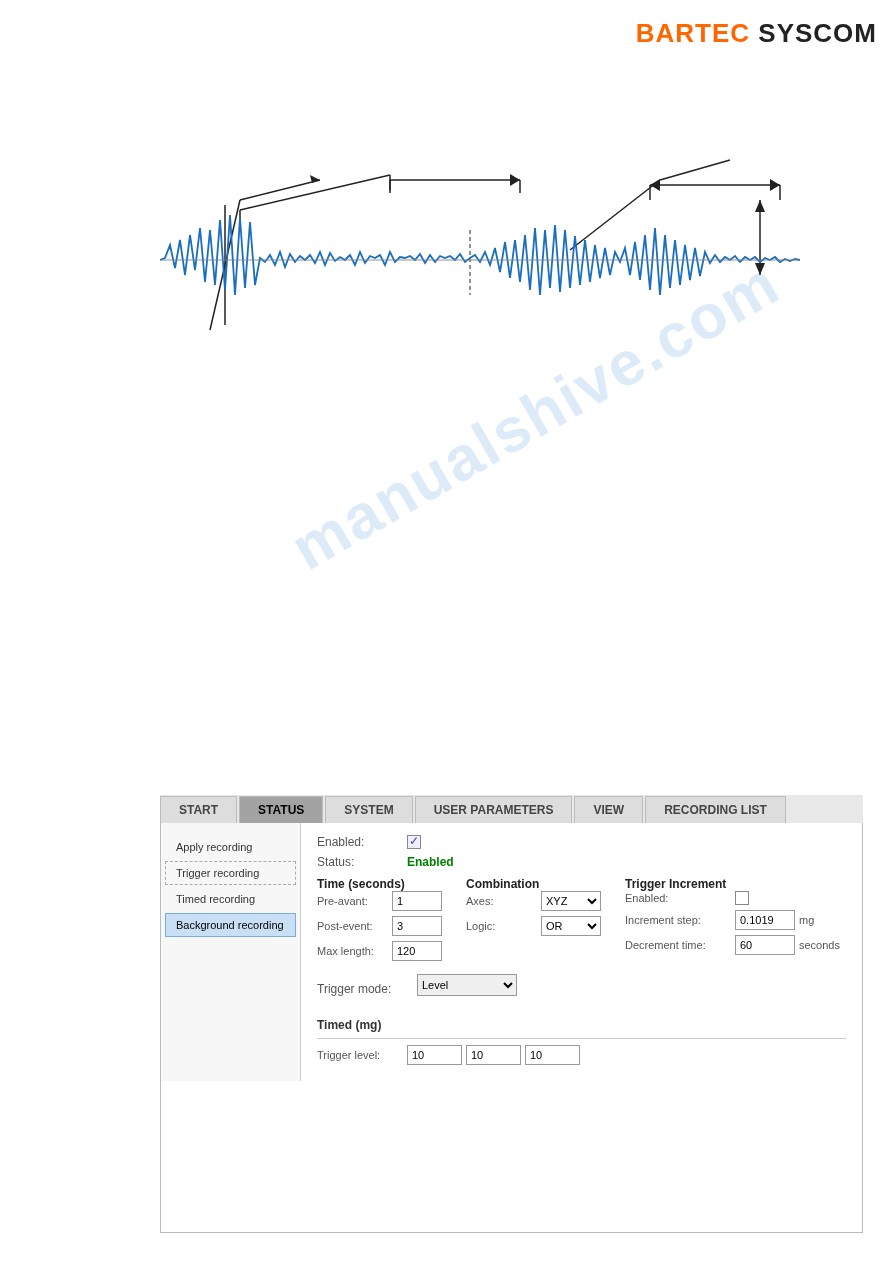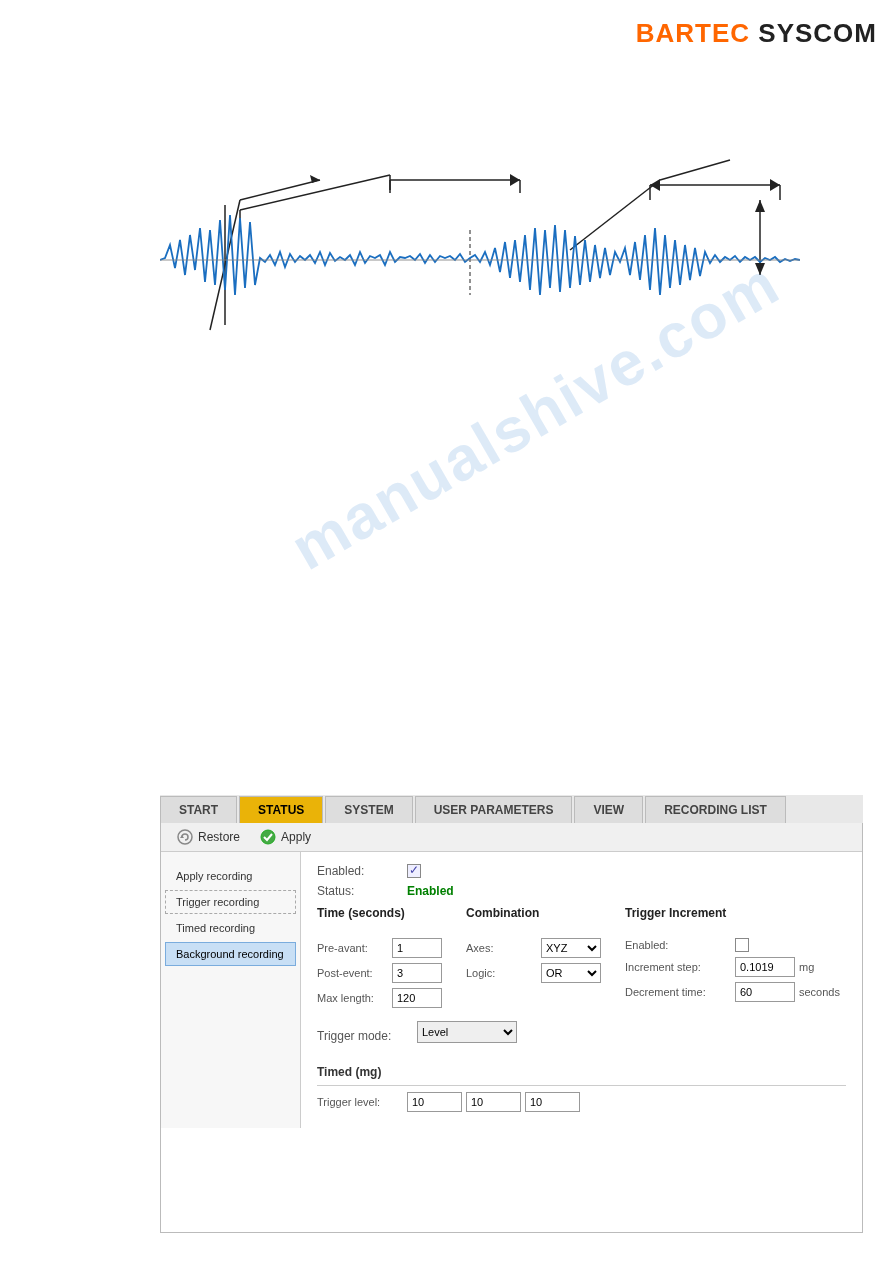--- a/index.html
+++ b/index.html
@@ -70,21 +70,21 @@
       background: #ddd;
       cursor: pointer;
       font-size: 12px;
       font-weight: bold;
       color: #444;
       margin-right: 2px;
       position: relative;
       top: 1px;
     }
     .tab.active {
-      background: #eab308;
+      background: #a3a3a3;
       border-bottom: 2px solid #fff;
       color: #000;
     }
 
     
     .main-panel {
       position: absolute;
       top: 823px;
       left: 160px;
       right: 30px;
@@ -181,21 +181,21 @@
     .sections-row {
       display: flex;
       gap: 24px;
       margin-top: 8px;
     }
 
     
     .section-title {
       font-weight: bold;
       font-size: 12px;
-      margin-bottom: 18px;
+      margin-bottom: 0;
       color: #222;
     }
     .field-row {
       display: flex;
       align-items: center;
       margin-bottom: 5px;
       font-size: 12px;
     }
     .field-label {
       width: 75px;
@@ -375,37 +375,20 @@
   <div class="tab">START</div>
   <div class="tab active">STATUS</div>
   <div class="tab">SYSTEM</div>
   <div class="tab">USER PARAMETERS</div>
   <div class="tab">VIEW</div>
   <div class="tab">RECORDING LIST</div>
 </div>
 
 <div class="main-panel">
 
-  <div class="toolbar-row">
-    <div class="toolbar-btn">
-      <svg width="16" height="16" viewBox="0 0 16 16">
-        <circle cx="8" cy="8" r="7" fill="none" stroke="#888" stroke-width="1.5"></circle>
-        <path d="M5 8 A3 3 0 1 1 8 11" stroke="#888" stroke-width="1.5" fill="none"></path>
-        <polygon points="5,6 3,9 7,9" fill="#888"></polygon>
-      </svg>
-      <span>Restore</span>
-    </div>
-    <div class="toolbar-btn">
-      <svg width="16" height="16" viewBox="0 0 16 16">
-        <circle cx="8" cy="8" r="7" fill="#4a4" stroke="#2a2" stroke-width="1"></circle>
-        <polyline points="4,8 7,11 12,5" stroke="#fff" stroke-width="2" fill="none"></polyline>
-      </svg>
-      <span>Apply</span>
-    </div>
-  </div>
 
   <div class="content-area">
 
     <div class="sidebar">
       <div class="sidebar-item">Apply recording</div>
       <div class="sidebar-item dashed">Trigger recording</div>
       <div class="sidebar-item">Timed recording</div>
       <div class="sidebar-item active">Background recording</div>
     </div>
 

